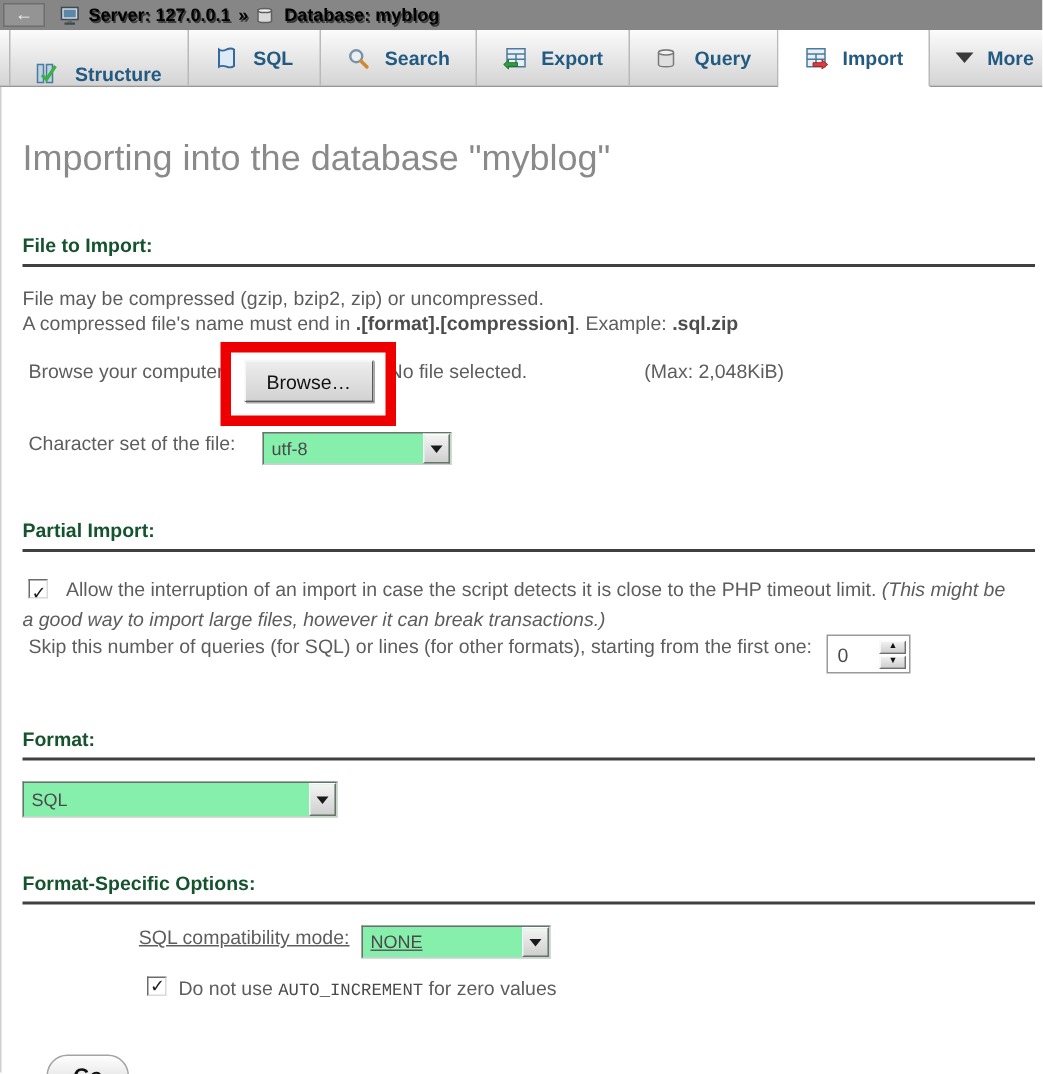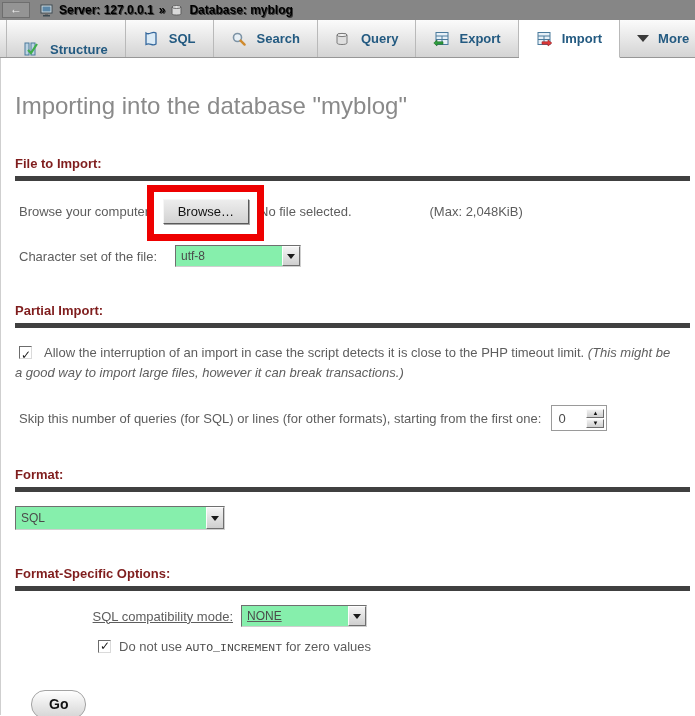--- a/index.html
+++ b/index.html
@@ -25,26 +25,26 @@
   .tab:first-child { border-left:1px solid #b9b9b9;align-items:flex-end; }
   .tab.active { background:#fff; margin-bottom:-1px; border-bottom:1px solid #fff; }
   .tab .ticon { width:17px; height:16px; display:inline-block; }
   .chev { width:0; height:0; border-left:6px solid transparent; border-right:6px solid transparent;
     border-top:7px solid #3a3a3a; display:inline-block; }
 
   
   .content { position:relative; border-left:1px solid #cfcfcf; height:657px; }
   h1 { font-weight:normal; font-size:24px; color:#8a8a8a; padding:34px 0 0 14px; }
 
-  .sechead { margin:36px 5px 0 14px; padding-bottom:5px; border-bottom:5px solid #404040;
-    font-weight:bold; font-size:13px; color:#7f1d1d; }
+  .sechead { margin:36px 5px 0 14px; padding-bottom:5px; border-bottom:2px solid #404040;
+    font-weight:bold; font-size:13px; color:#14532d; }
   .para { margin:12px 14px 0 14px; line-height:17px; color:#5d5d5d; }
   .para b { color:#4c4c4c; }
 
-  .row { display:flex; align-items:center; margin-left:18px; color:#5d5d5d; }
+  .row { display:flex; margin-left:18px; color:#5d5d5d; }
   .browse-row { margin-top:16px; position:relative; height:28px; }
   .charset-row { margin-top:20px; }
 
   .btn3d { font-family:"Liberation Sans",sans-serif; font-size:13px; color:#111;
     background:linear-gradient(#ededed,#d2d2d2); padding:4px 14px;
     border:1px solid; border-color:#f6f6f6 #5a5a5a #5a5a5a #f6f6f6;
     box-shadow:1px 1px 0 rgba(60,60,60,.45); cursor:pointer; }
 
   .annotation { position:absolute; left:128px; top:-12px; width:117px; height:56px;
     border:7px solid #ee0000; pointer-events:none; z-index:5; }
@@ -70,21 +70,21 @@
   
   .spin { display:inline-flex; align-items:center; background:#fff; height:26px; width:56px;
     border:1px solid #9a9a9a; padding:2px; margin-left:10px; }
   .spin .num { flex:1; padding-left:4px; color:#4a4a4a; font-size:13px; }
   .spin .btns { display:flex; flex-direction:column; gap:1px; }
   .spin .sb { width:18px; height:9px; background:linear-gradient(#f0f0f0,#cfcfcf);
     border:1px solid; border-color:#fbfbfb #6f6f6f #6f6f6f #fbfbfb;
     font-size:6px; line-height:6px; text-align:center; color:#111; cursor:pointer; }
 
   .note-italic { font-style:italic; color:#5d5d5d; }
-  .skip-row { margin-top:22px; }
+  .skip-row { }
   .format-row { margin:14px 0 0 14px; }
   .compat-row { margin-top:14px; margin-left:0;text-decoration:underline; }
   .compat-row .lbl { width:240px; text-align:right; padding-right:8px; color:#5d5d5d; }
   .autoinc-row { margin-top:12px; margin-left:97px; gap:8px; }
   .mono { font-family:"Liberation Mono","DejaVu Sans Mono",monospace; font-size:11.5px; color:#4a4a4a; }
 
   .go-btn { margin:36px 0 0 30px; padding:5px 17px 6px; font-size:14px; font-weight:bold;
     color:#111; background:linear-gradient(#fefefe,#d5d5d5); border:1px solid #a3a3a3;
     border-radius:14px; cursor:pointer; font-family:"Liberation Sans",sans-serif; }
 
@@ -139,39 +139,39 @@
     <span class="ticon">
       <svg width="16" height="16" viewBox="0 0 16 16">
           <circle cx="6.5" cy="6.5" r="4" fill="#e8f0f6" stroke="#7d93a5" stroke-width="1.6"></circle>
           <line x1="9.6" y1="9.6" x2="13.6" y2="13.6" stroke="#cf8a2d" stroke-width="2.4" stroke-linecap="round"></line>
         </svg>
     </span>
     <span>Search</span>
   </div>
   <div class="tab">
     <span class="ticon">
-      <svg width="14" height="16" viewBox="0 0 14 16">
-          <path d="M2 4 C2 2 12 2 12 4 L12 12 C12 14 2 14 2 12 Z" fill="#dfdfdf" stroke="#7a7a7a"></path>
-          <ellipse cx="7" cy="4" rx="5" ry="1.6" fill="#f1f1f1" stroke="#7a7a7a"></ellipse>
-        </svg>
-    </span>
-    <span>Query</span>
-  </div>
-  <div class="tab">
-    <span class="ticon">
       <svg width="17" height="16" viewBox="0 0 17 16">
           <rect x="3" y="1.5" width="12" height="12" fill="#e7f0f7" stroke="#4a7a9c"></rect>
           <line x1="3" y1="5" x2="15" y2="5" stroke="#4a7a9c"></line>
           <line x1="3" y1="8.5" x2="15" y2="8.5" stroke="#4a7a9c"></line>
           <line x1="9" y1="5" x2="9" y2="13.5" stroke="#4a7a9c"></line>
           <path d="M10 10.8 L4 10.8 L4 9 L0.8 12 L4 15 L4 13.2 L10 13.2 Z" fill="#2f9e3c" stroke="#1d6b27" stroke-width="0.6"></path>
         </svg>
     </span>
     <span>Export</span>
   </div>
+  <div class="tab">
+    <span class="ticon">
+      <svg width="14" height="16" viewBox="0 0 14 16">
+          <path d="M2 4 C2 2 12 2 12 4 L12 12 C12 14 2 14 2 12 Z" fill="#dfdfdf" stroke="#7a7a7a"></path>
+          <ellipse cx="7" cy="4" rx="5" ry="1.6" fill="#f1f1f1" stroke="#7a7a7a"></ellipse>
+        </svg>
+    </span>
+    <span>Query</span>
+  </div>
   <div class="tab active">
     <span class="ticon">
       <svg width="17" height="16" viewBox="0 0 17 16">
           <rect x="2" y="1.5" width="12" height="12" fill="#e7f0f7" stroke="#4a7a9c"></rect>
           <line x1="2" y1="5" x2="14" y2="5" stroke="#4a7a9c"></line>
           <line x1="2" y1="8.5" x2="14" y2="8.5" stroke="#4a7a9c"></line>
           <line x1="8" y1="5" x2="8" y2="13.5" stroke="#4a7a9c"></line>
           <path d="M6 10.8 L12 10.8 L12 9 L15.8 12 L12 15 L12 13.2 L6 13.2 Z" fill="#e23b3b" stroke="#9c1f1f" stroke-width="0.6"></path>
         </svg>
     </span>
@@ -182,20 +182,24 @@
     <span>More</span>
   </div>
 </div>
 
 <div class="content">
 
   <h1>Importing into the database "myblog"</h1>
 
   
   <div class="sechead">File to Import:</div>
+  <div class="para">
+    <span>File may be compressed (gzip, bzip2, zip) or uncompressed.</span><br>
+    <span>A compressed file's name must end in </span><b>.[format].[compression]</b><span>. Example: </span><b>.sql.zip</b>
+  </div>
 
   <div class="row browse-row">
     <span>Browse your computer:</span>
     <span class="gap10"></span>
     <button class="btn3d">Browse…</button>
     <span class="gap10"></span>
     <span>No file selected.</span>
     <span style="width:78px; flex:none;"></span>
     <span>(Max: 2,048KiB)</span>
     <div class="annotation"></div>

